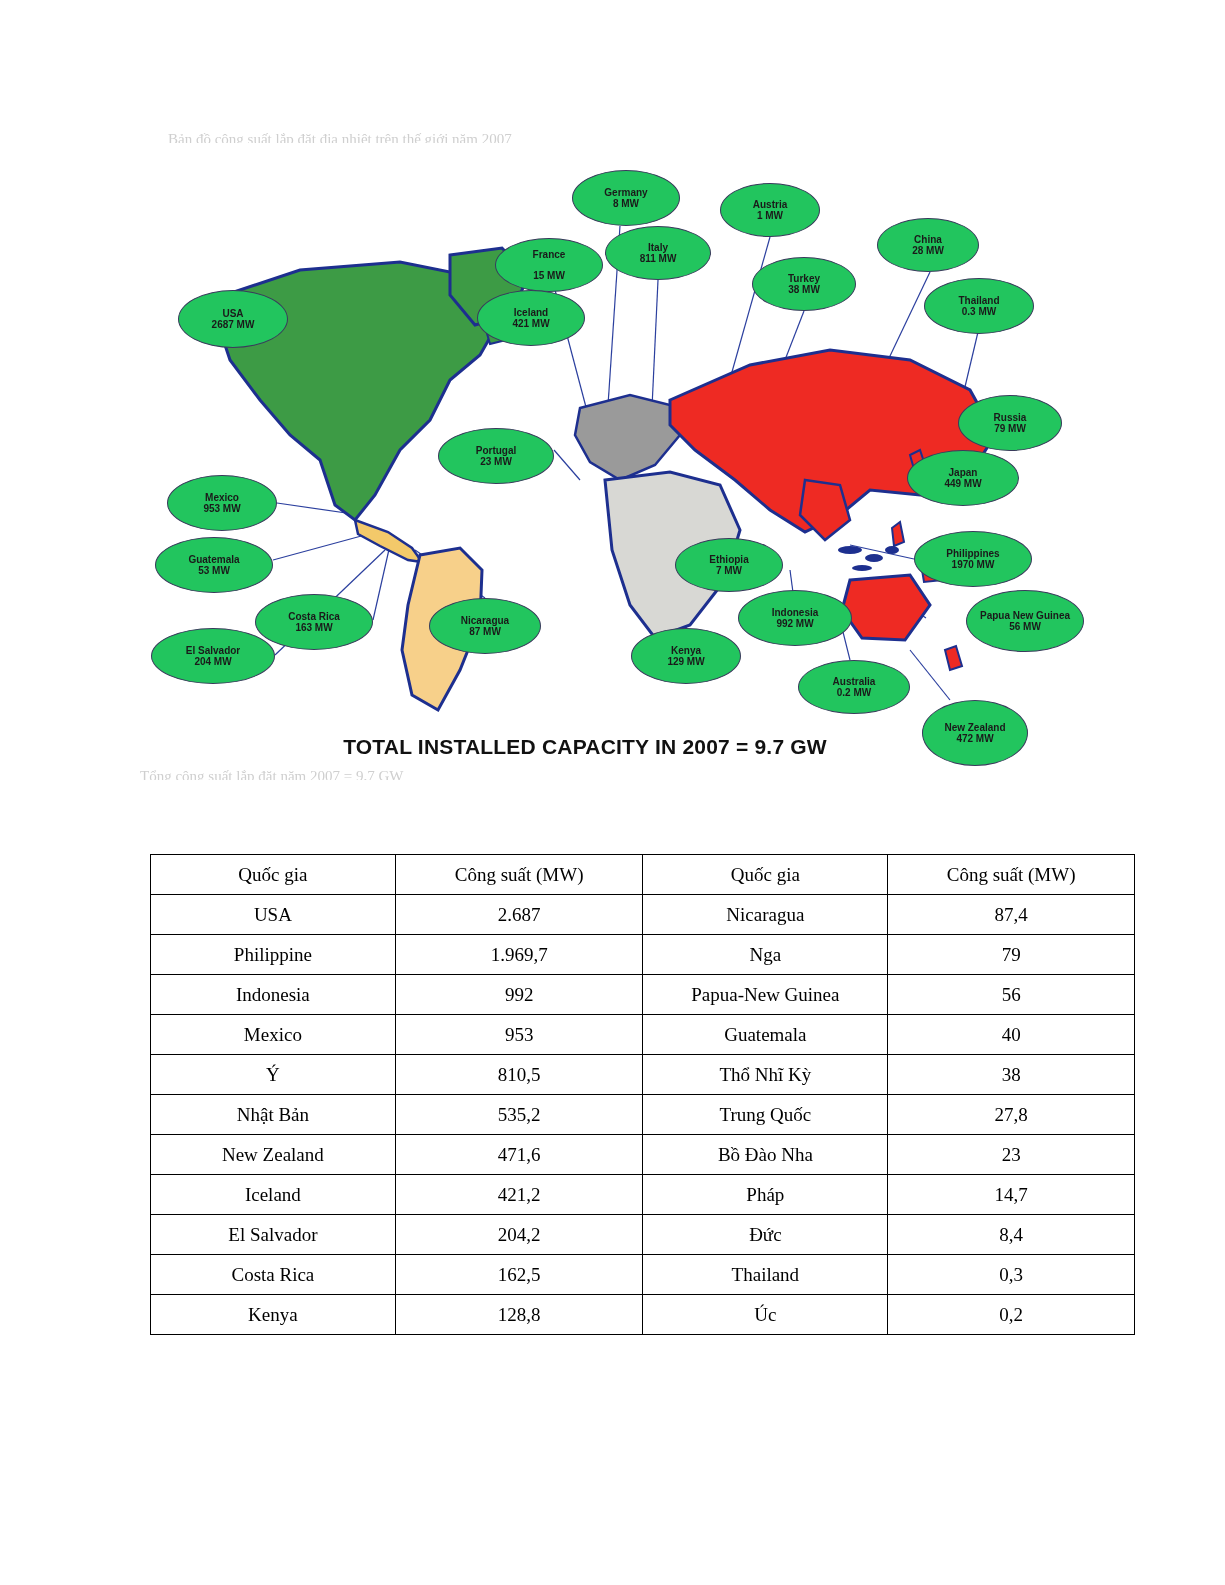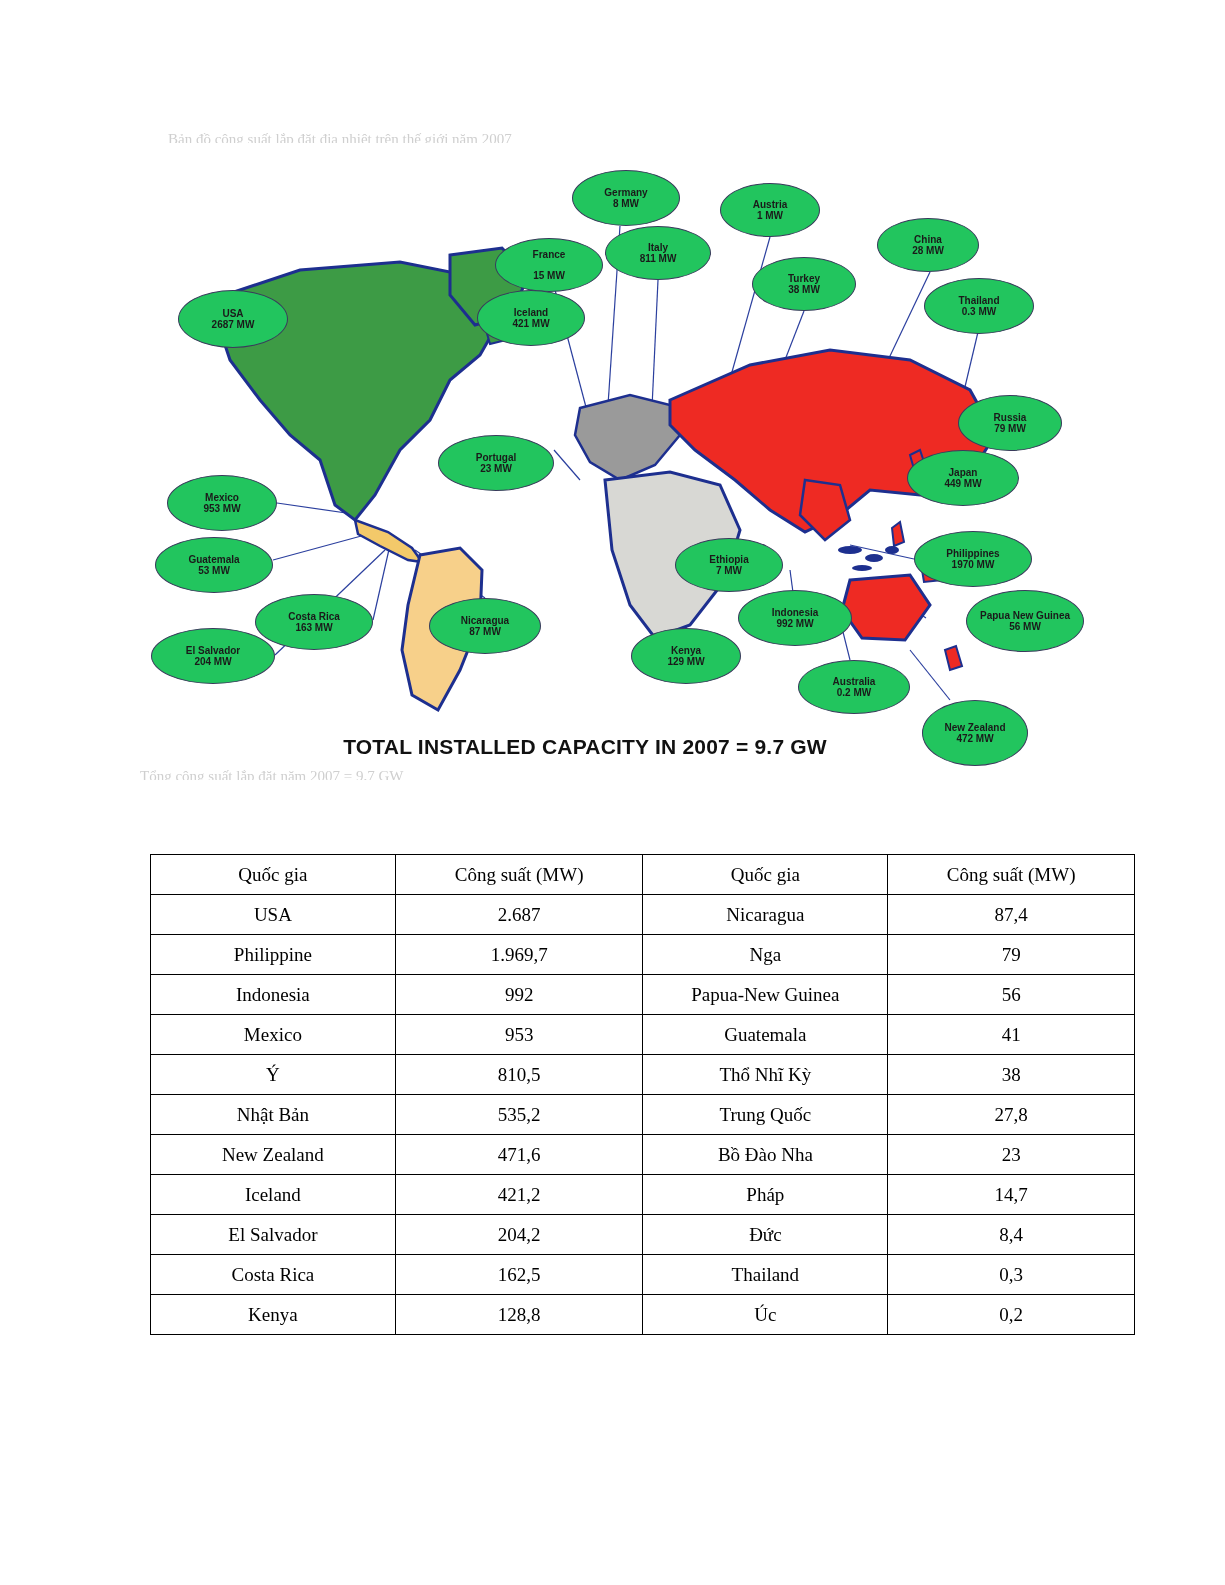--- a/index.html
+++ b/index.html
@@ -204,21 +204,21 @@
         <span class="cval">421 MW</span>
       </div>
       <div class="callout" style="left: 774px; top: 128px; width: 110px; height: 56px;">
         <span class="cname">Thailand</span>
         <span class="cval">0.3 MW</span>
       </div>
       <div class="callout" style="left: 808px; top: 245px; width: 104px; height: 56px;">
         <span class="cname">Russia</span>
         <span class="cval">79 MW</span>
       </div>
-      <div class="callout" style="left: 288px; top: 285px; width: 116px; height: 56px;">
+      <div class="callout" style="left: 288px; top: 278px; width: 116px; height: 56px;">
         <span class="cname">Portugal</span>
         <span class="cval">23 MW</span>
       </div>
       <div class="callout" style="left: 757px; top: 300px; width: 112px; height: 56px;">
         <span class="cname">Japan</span>
         <span class="cval">449 MW</span>
       </div>
       <div class="callout" style="left: 17px; top: 325px; width: 110px; height: 56px;">
         <span class="cname">Mexico</span>
         <span class="cval">953 MW</span>
@@ -305,21 +305,21 @@
       <tr>
         <td>Indonesia</td>
         <td>992</td>
         <td>Papua-New Guinea</td>
         <td>56</td>
       </tr>
       <tr>
         <td>Mexico</td>
         <td>953</td>
         <td>Guatemala</td>
-        <td>41</td>
+        <td>40</td>
       </tr>
       <tr>
         <td>Ý</td>
         <td>810,5</td>
         <td>Thổ Nhĩ Kỳ</td>
         <td>38</td>
       </tr>
       <tr>
         <td>Nhật Bản</td>
         <td>535,2</td>

